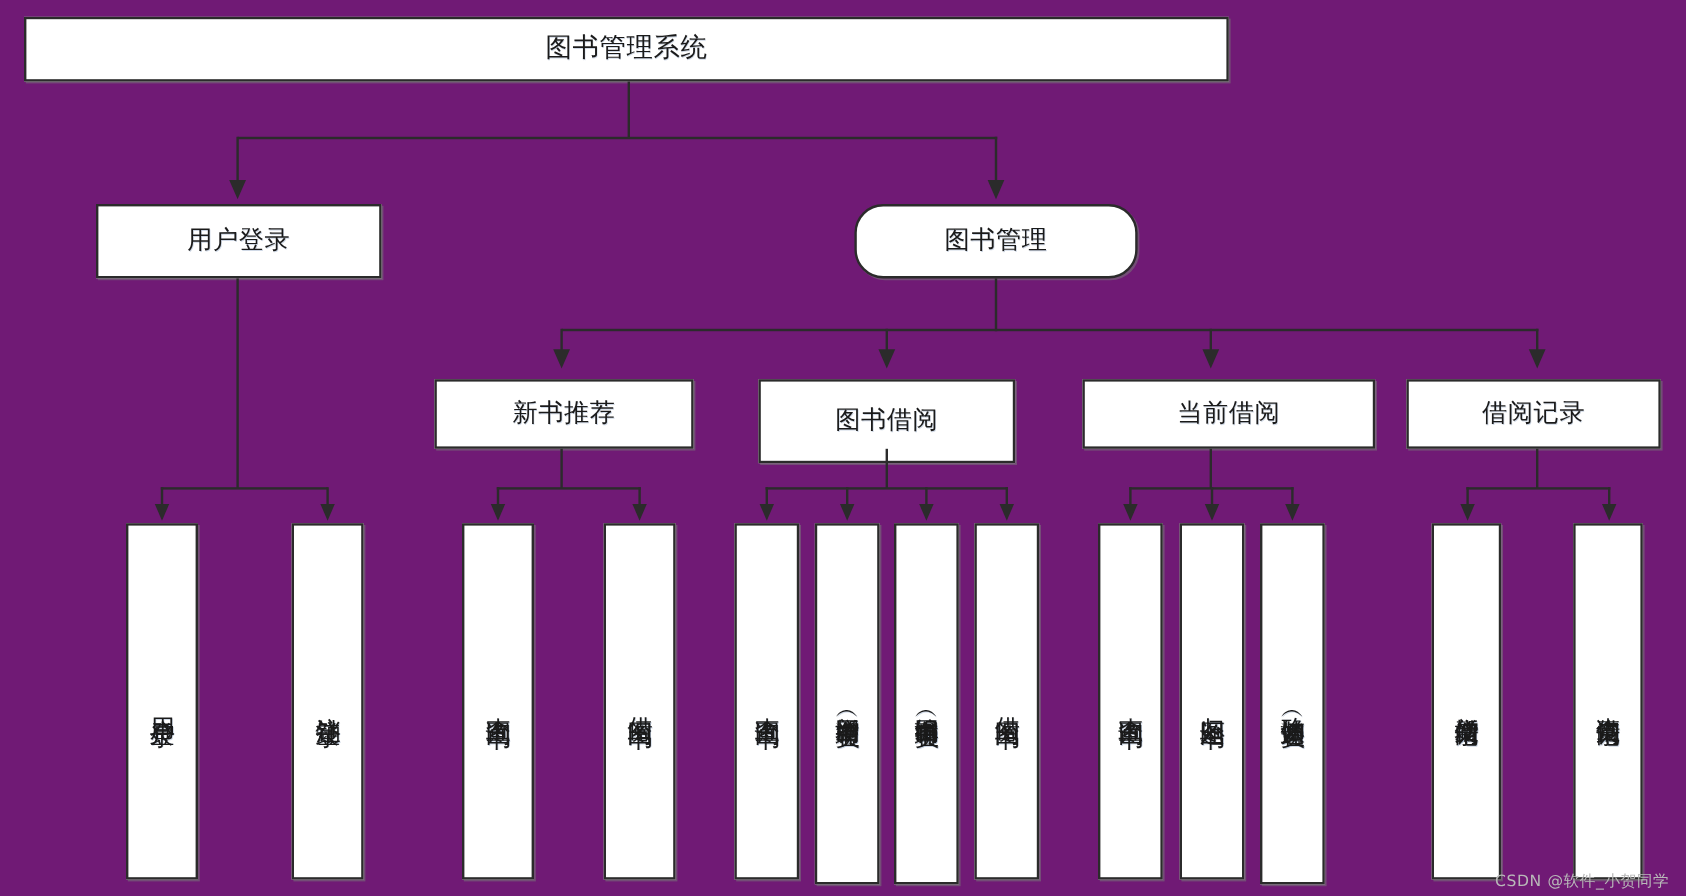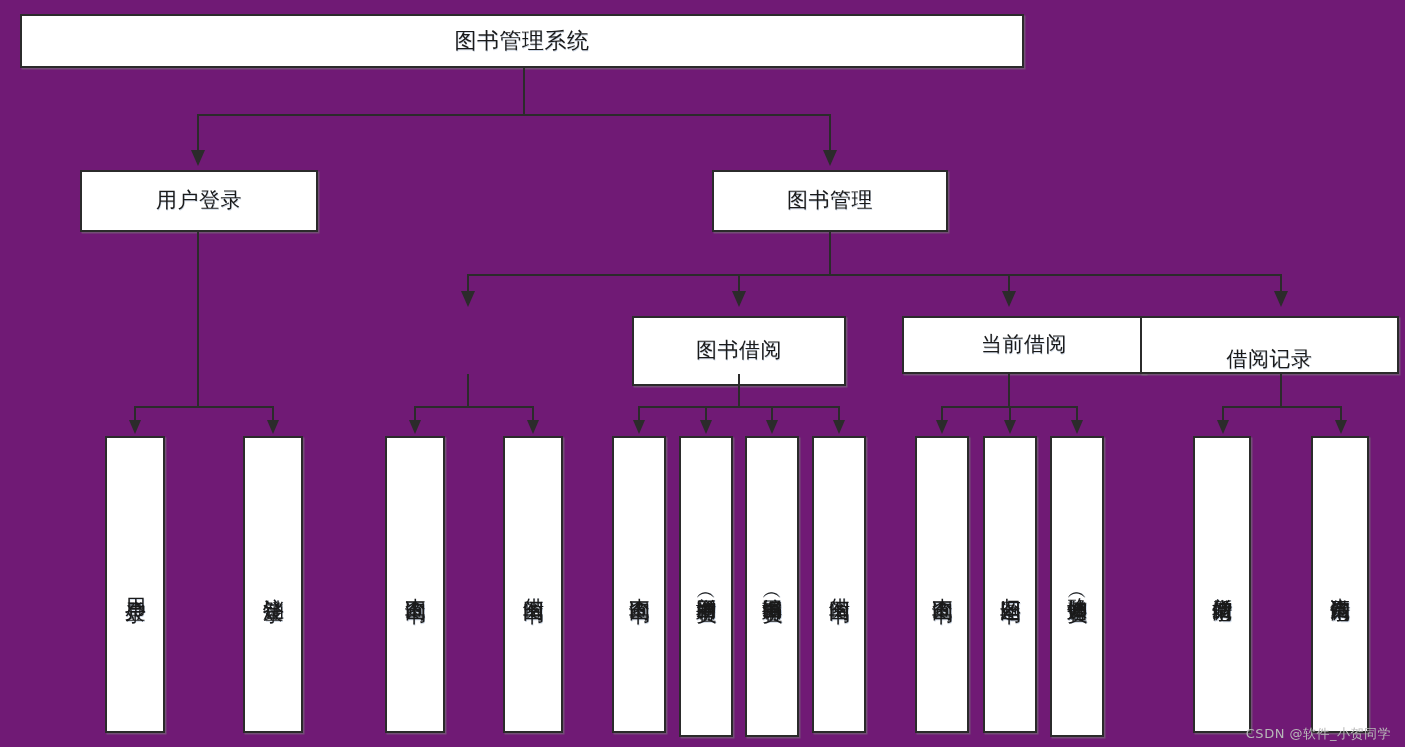--- a/index.html
+++ b/index.html
@@ -110,21 +110,21 @@
   <div class="vline" style="left:197px; top:114px; height:38px;"></div>
   <div class="arrow" style="left:191px; top:150px;"></div>
 
   <div class="vline" style="left:829px; top:114px; height:38px;"></div>
   <div class="arrow" style="left:823px; top:150px;"></div>
 
   <div class="node" style="left:80px; top:170px; width:238px; height:62px;">
     <span class="lbl">用户登录</span>
   </div>
 
-  <div class="node" style="left:712px; top:170px; width:236px; height:62px;">
+  <div class="node" style="left:712px; top:170px; width:236px; height:62px;border-radius:24px;">
     <span class="lbl">图书管理</span>
   </div>
 
   <div class="vline" style="left:197px; top:232px; height:175px;"></div>
   <div class="hline" style="left:134px; top:406px; width:139px;"></div>
   <div class="vline" style="left:134px; top:406px; height:15px;"></div>
   <div class="arrow small" style="left:129px; top:420px;"></div>
   <div class="vline" style="left:272px; top:406px; height:15px;"></div>
   <div class="arrow small" style="left:267px; top:420px;"></div>
 
@@ -132,27 +132,30 @@
   <div class="hline" style="left:468px; top:274px; width:814px;"></div>
   <div class="vline" style="left:467px; top:274px; height:18px;"></div>
   <div class="arrow" style="left:461px; top:291px;"></div>
   <div class="vline" style="left:738px; top:274px; height:18px;"></div>
   <div class="arrow" style="left:732px; top:291px;"></div>
   <div class="vline" style="left:1008px; top:274px; height:18px;"></div>
   <div class="arrow" style="left:1002px; top:291px;"></div>
   <div class="vline" style="left:1280px; top:274px; height:18px;"></div>
   <div class="arrow" style="left:1274px; top:291px;"></div>
 
+  <div class="node" style="left:362px; top:316px; width:216px; height:58px;">
+    <span class="lbl">新书推荐</span>
+  </div>
   <div class="node" style="left:632px; top:316px; width:214px; height:70px;">
     <span class="lbl">图书借阅</span>
   </div>
   <div class="node" style="left:902px; top:316px; width:244px; height:58px;">
     <span class="lbl">当前借阅</span>
   </div>
-  <div class="node" style="left:1140px; top:316px; width:259px; height:58px;align-items:flex-end;">
+  <div class="node" style="left:1172px; top:316px; width:212px; height:58px;">
     <span class="lbl">借阅记录</span>
   </div>
 
   <div class="vline" style="left:467px; top:374px; height:33px;"></div>
   <div class="hline" style="left:414px; top:406px; width:120px;"></div>
   <div class="vline" style="left:414px; top:406px; height:15px;"></div>
   <div class="arrow small" style="left:409px; top:420px;"></div>
   <div class="vline" style="left:532px; top:406px; height:15px;"></div>
   <div class="arrow small" style="left:527px; top:420px;"></div>
 

